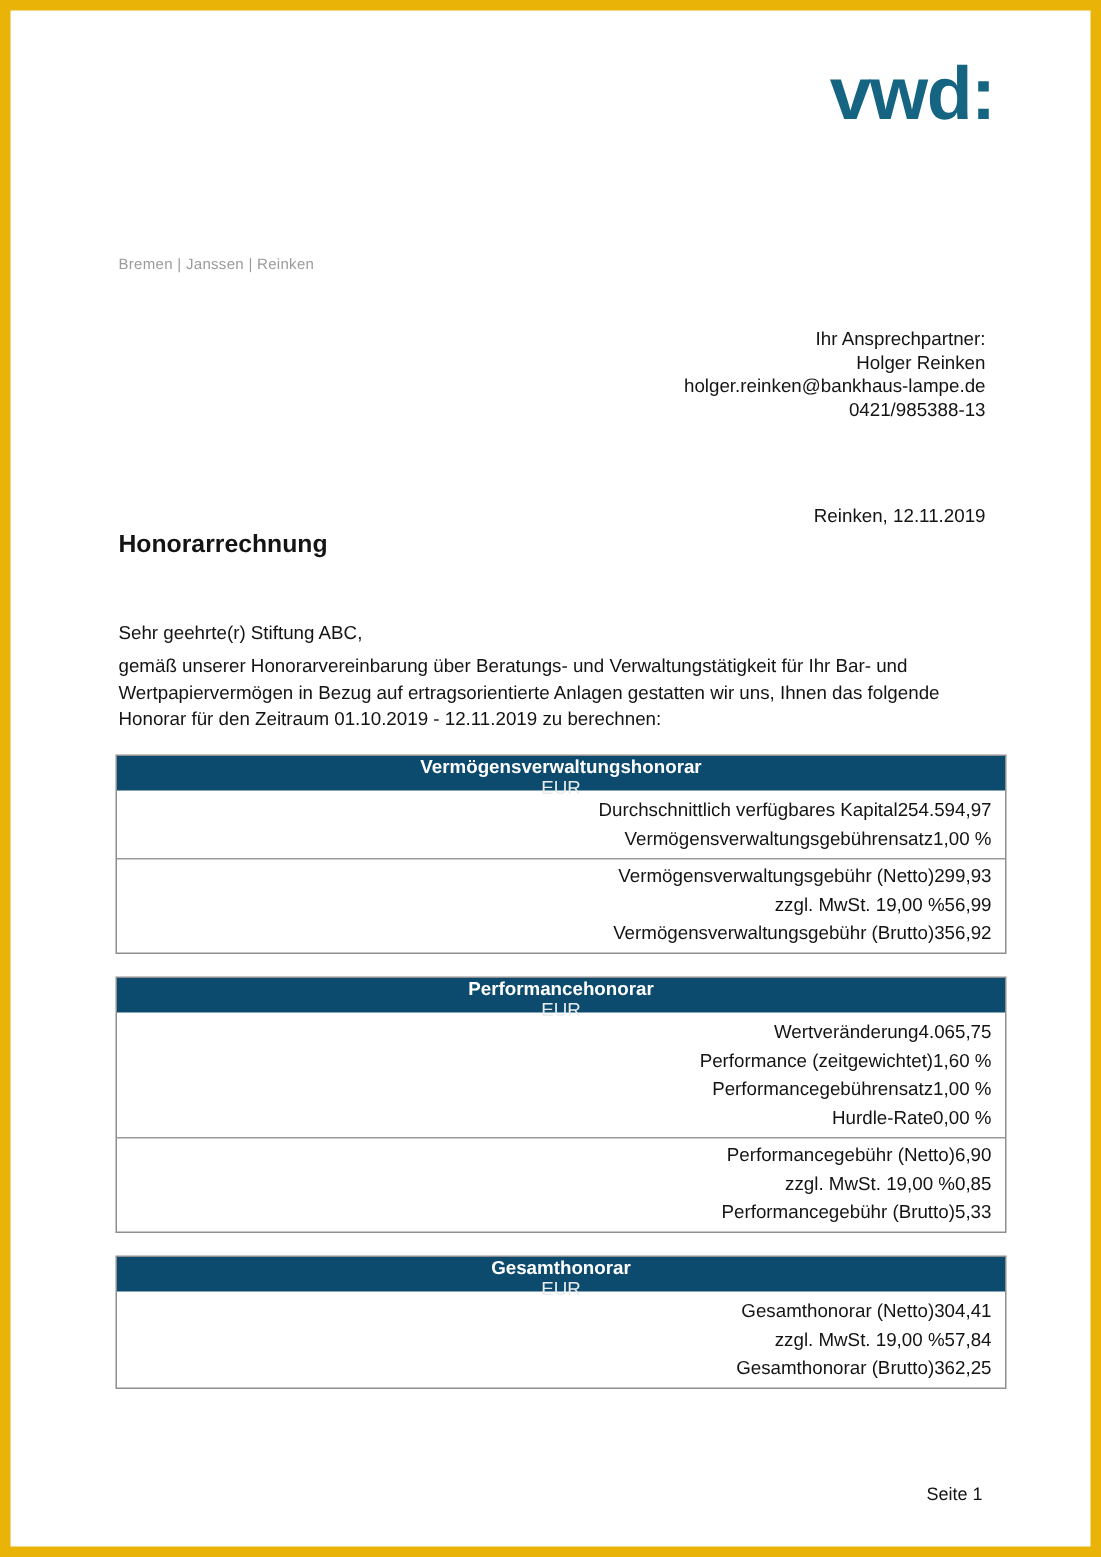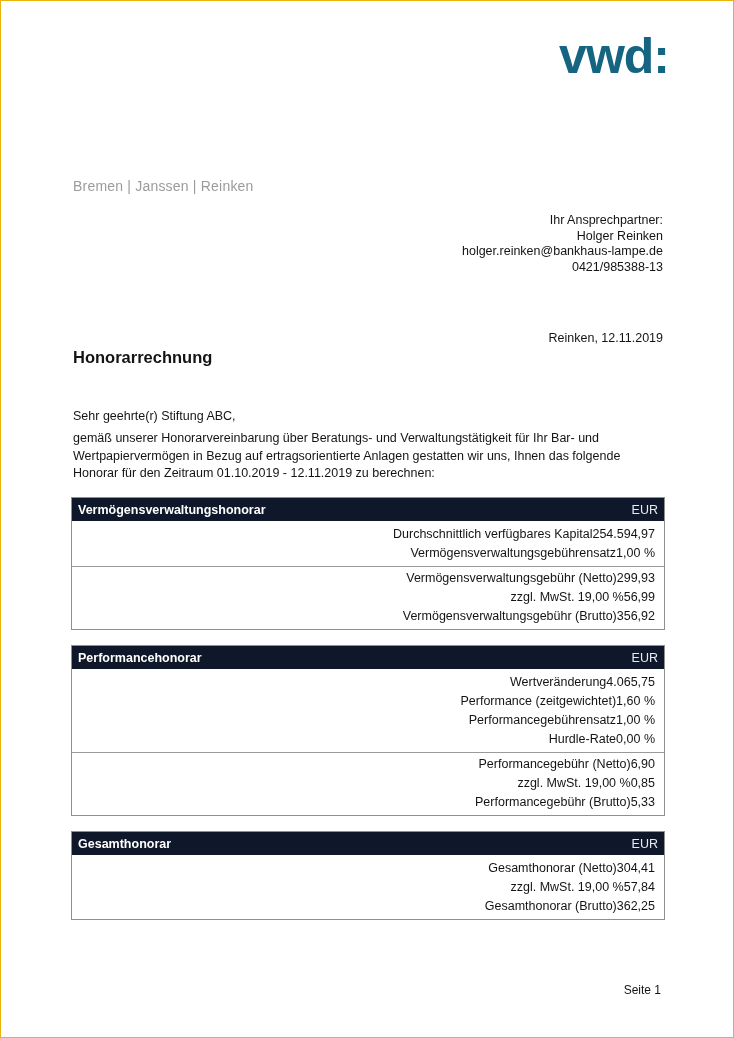--- a/index.html
+++ b/index.html
@@ -2,40 +2,40 @@
 <html lang="de"><head>
 <meta charset="utf-8">
 <style>
   html, body { margin: 0; padding: 0; background: #ffffff; }
   .page {
     position: relative;
     width: 734px;
     height: 1038px;
     box-sizing: border-box;
     background: #ffffff;
-    border: 1px solid #eab308;
+    border: 7px solid #eab308;
     font-family: "Liberation Sans", sans-serif;
     color: #141414;
     overflow: hidden;
   }
   .logo {
     position: absolute;
     top: 30px;
     right: 64px;
     font-size: 50px;
     font-weight: bold;
     letter-spacing: -1px;
     color: #146482;
     line-height: 50px;
   }
   .sender-line {
     position: absolute;
     left: 72px;
-    top: 177px;
-    font-size: 14px;
+    top: 164px;
+    font-size: 10px;
     color: #9b9b9b;
     letter-spacing: 0.2px;
   }
   .recipient {
     position: absolute;
     left: 72px;
     top: 179px;
     font-size: 14.5px;
     line-height: 18.5px;
   }
@@ -85,23 +85,24 @@
     border: 1px solid #8f8f8f;
     background: #ffffff;
     margin-bottom: 15px;
   }
   .fee-header {
     display: flex;
     justify-content: space-between;
     align-items: center;
     height: 23px;
     padding: 0 6px;
-    background: #0f172a;
+    background: #0c4a6e;
     color: #ffffff;
     margin-bottom: 2px;
+    flex-direction: column;
   }
   .fee-header .fee-title { font-size: 12.5px; font-weight: bold; }
   .fee-header .fee-unit  { font-size: 12.5px; color: #e9ecee; }
   .fee-section { padding: 2px 0 3px 0; }
   .fee-section + .fee-section { border-top: 1px solid #9a9a9a; }
   .fee-row {
     display: flex;
     justify-content: flex-end;
     padding: 1px 9px;
     font-size: 12.5px;

